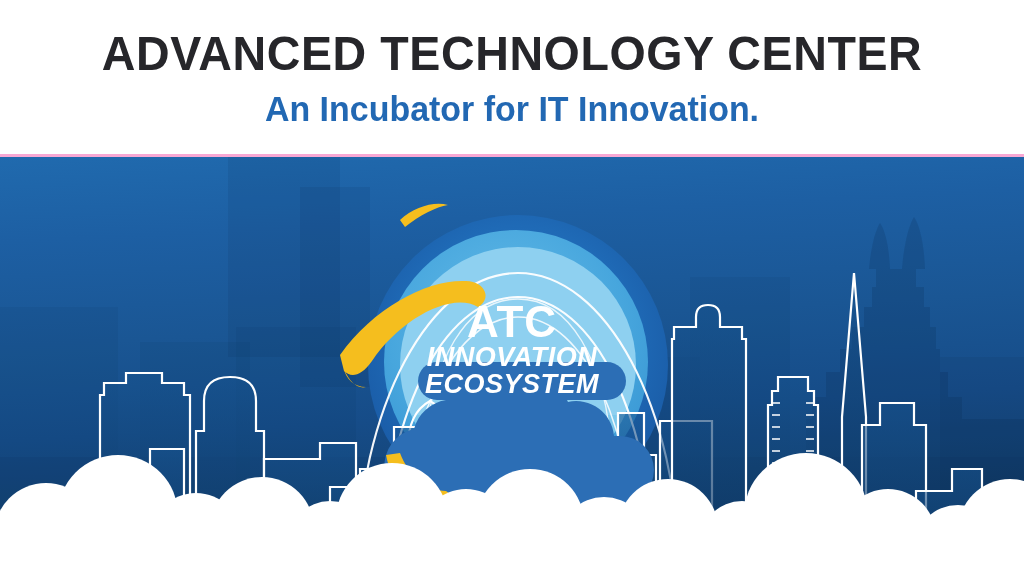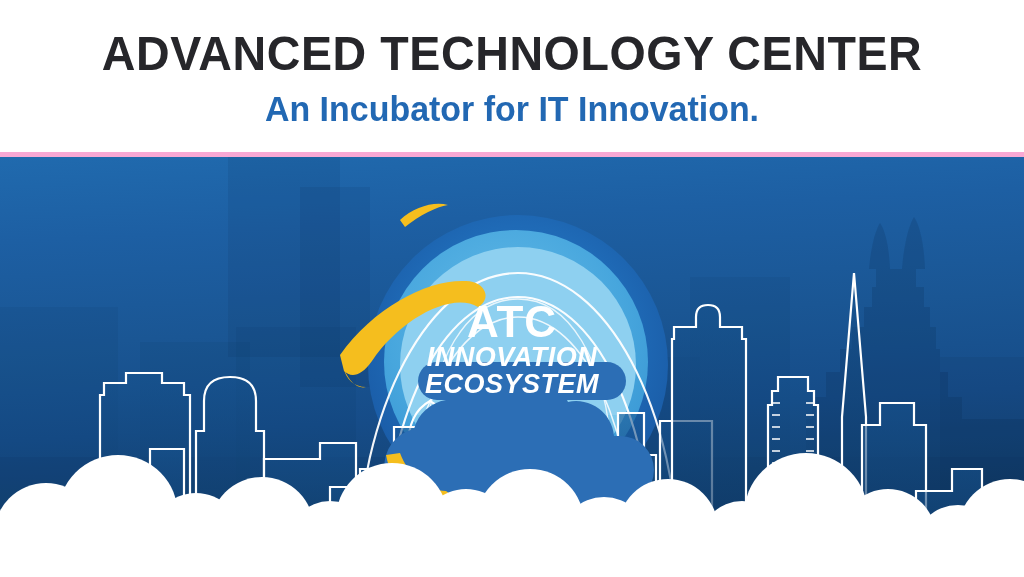--- a/index.html
+++ b/index.html
@@ -20,21 +20,21 @@
   }
 
   
   #header {
     position: absolute;
     left: 0; top: 0;
     width: 1024px;
     height: 157px;
     background: #ffffff;
     box-sizing: border-box;
-    border-bottom: 5px solid #f9a8d4;
+    border-bottom: 3px solid #f9a8d4;
     z-index: 40;
   }
   #title {
     position: absolute;
     left: 0; top: 26px;
     width: 1024px;
     text-align: center;
     font-family: "Liberation Sans", sans-serif;
     font-weight: bold;
     font-size: 48px;

